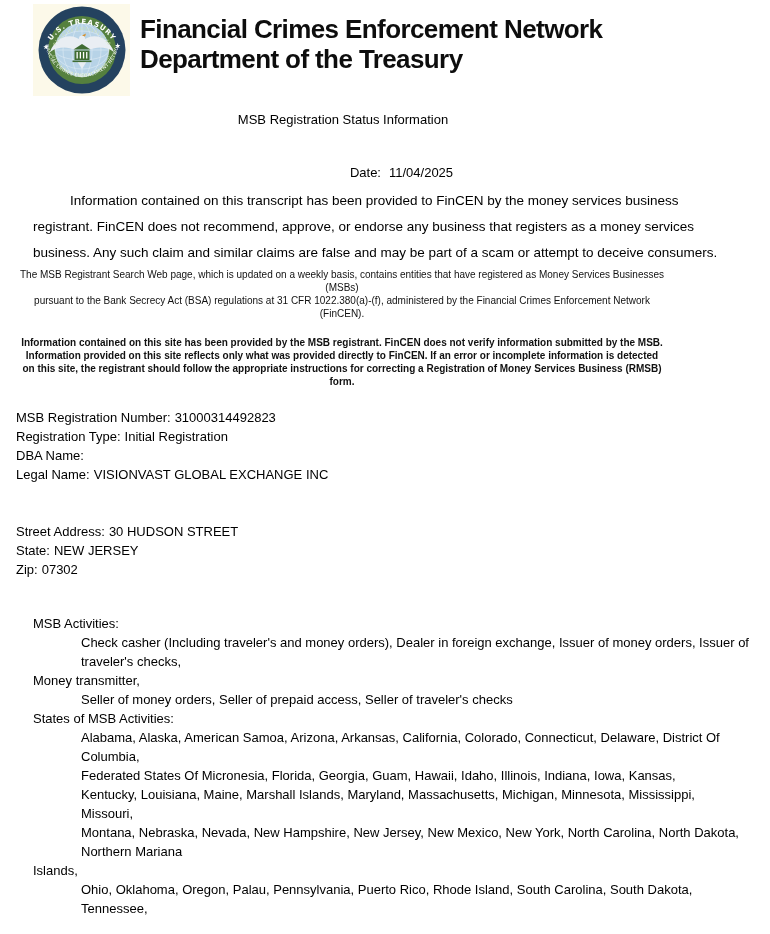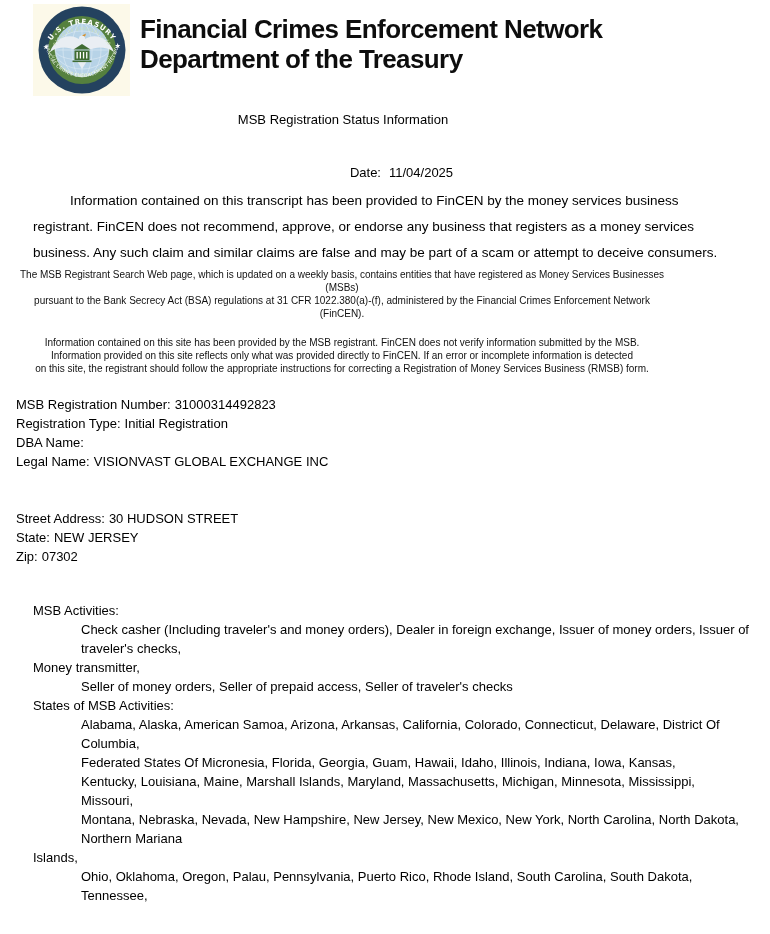--- a/index.html
+++ b/index.html
@@ -18,21 +18,21 @@
   .title{width:686px;margin-top:16px;text-align:center;font-size:13px;line-height:15px;}
   .date-line{margin-top:38px;padding-left:33px;font-size:13px;line-height:15px;text-align:center;}
 
   
   .disclaimer{margin-top:8px;padding:0 25px 0 33px;font-size:13.5px;line-height:26px;}
   .disclaimer .first{padding-left:37px;}
 
   
   .notice{width:650px;margin-left:17px;text-align:center;font-size:10px;line-height:13px;color:#111;}
   .notice-1{margin-top:2px;}
-  .notice-2{margin-top:16px;}
+  .notice-2{margin-top:16px;font-weight:bold;}
 
   
   .fields{padding-left:16px;font-size:13px;line-height:19px;}
   .fields-reg{margin-top:20px;}
   .fields-addr{margin-top:38px;}
   .activities-block{margin-top:35px;padding-left:33px;padding-right:20px;font-size:13px;line-height:19px;}
   .ind{padding-left:48px;}
   .lbl,.val{white-space:pre;}
   .val{margin-left:4px;}
   .val2{margin-left:8px;}

